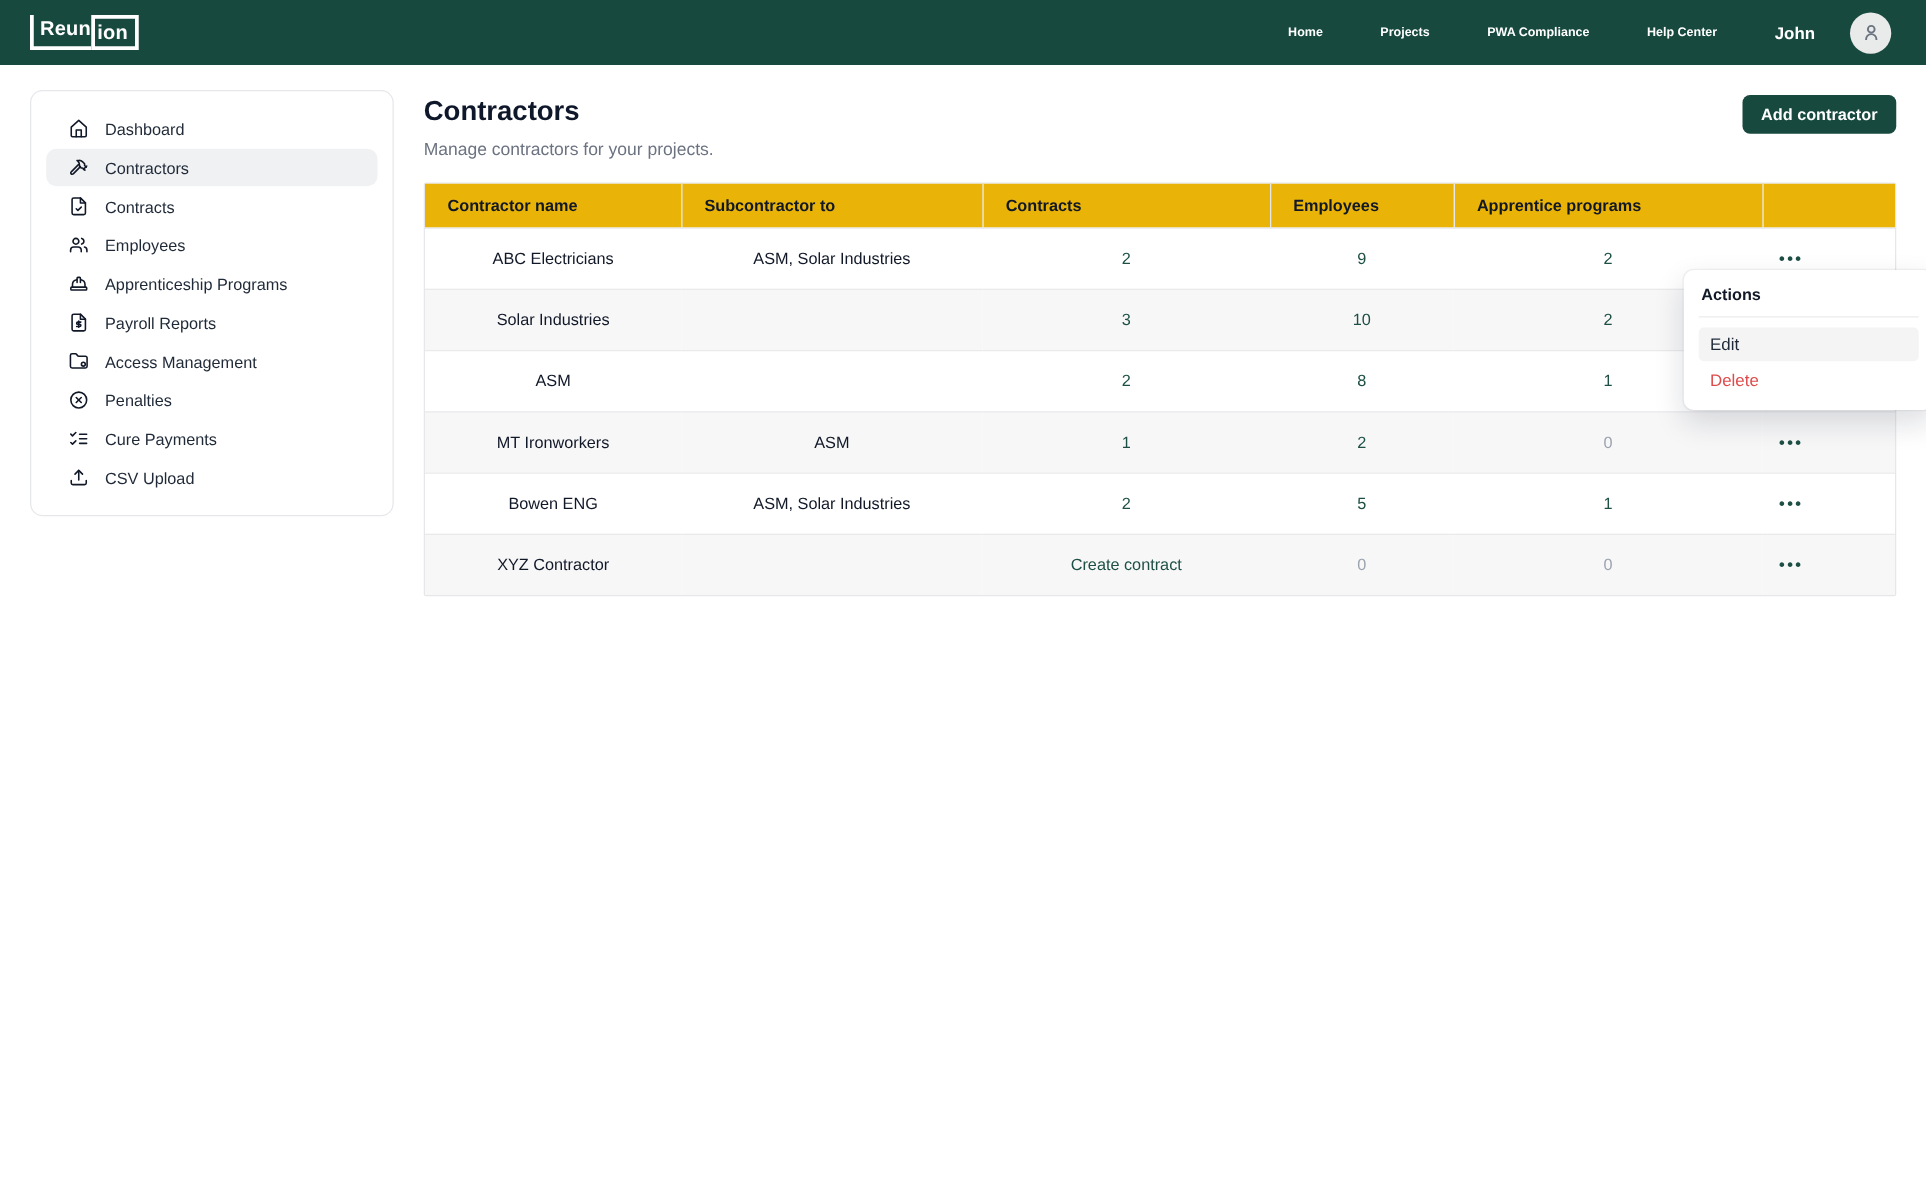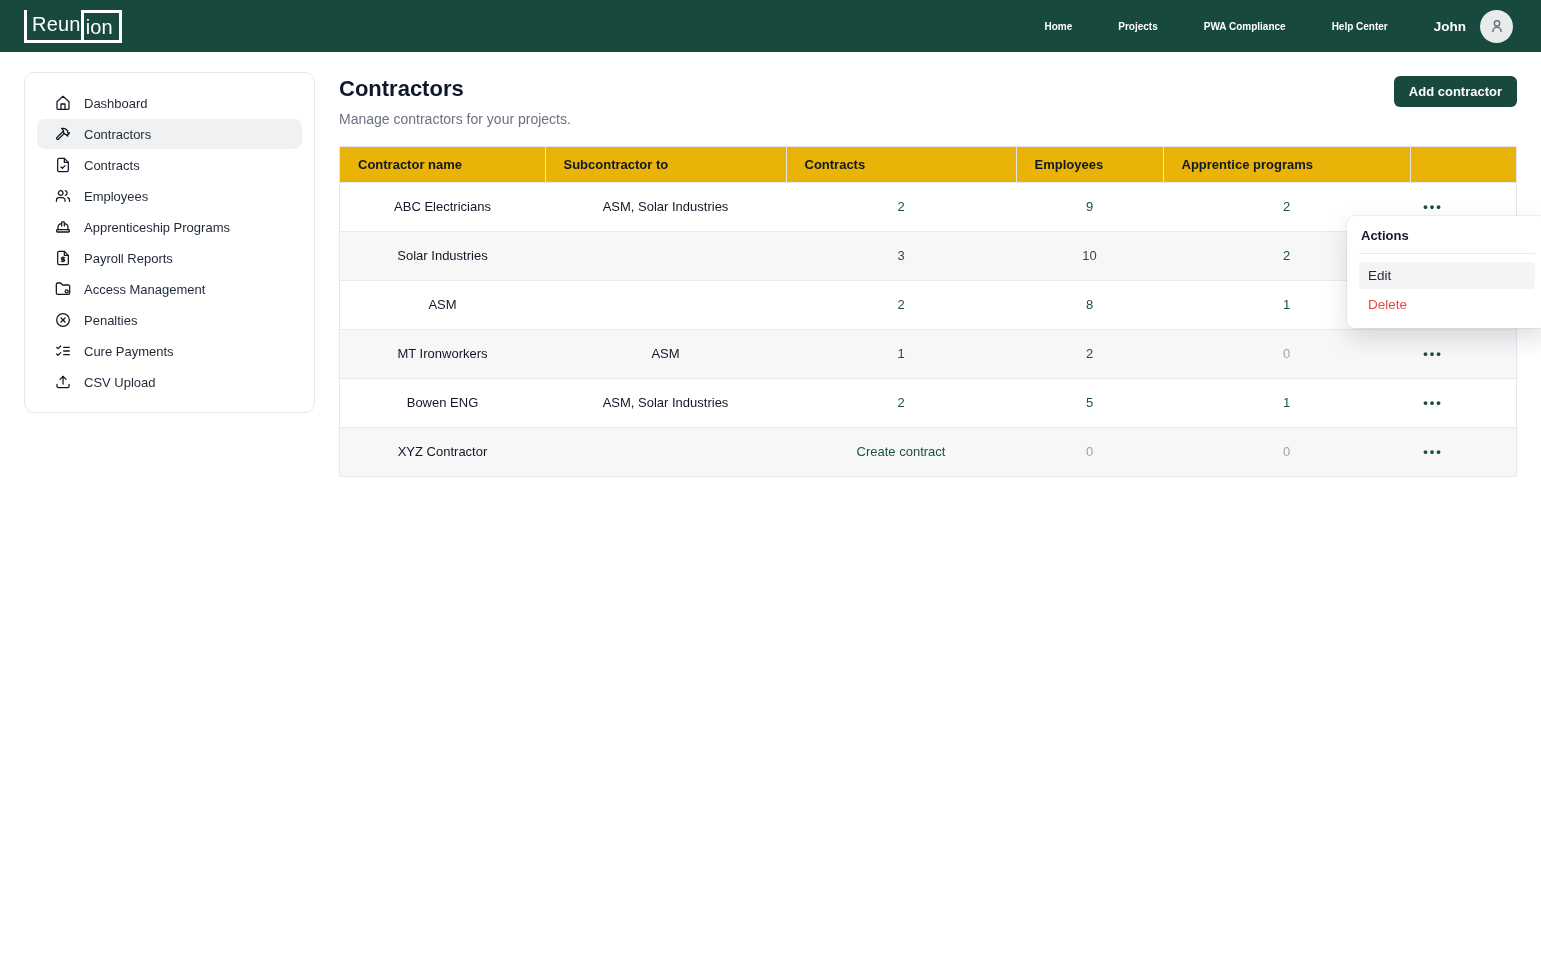--- a/index.html
+++ b/index.html
@@ -2,27 +2,27 @@
 <html><head>
 <meta charset="utf-8">
 <style>
   * { margin:0; padding:0; box-sizing:border-box; }
   html,body { width:1541px; height:958px; background:#ffffff;
     font-family:"Liberation Sans", sans-serif; color:#111827; overflow:hidden; }
 
   
   .topnav { height:52px; background:#17493F; display:flex; align-items:center;
     padding:0 28px 0 24px; }
-  .logo { display:inline-flex; align-items:stretch; color:#fff; font-weight:400;
-    font-size:20px; letter-spacing:.2px; cursor:pointer; }
+  .logo { display:inline-flex; align-items:stretch; color:#fff; font-weight:700;
+    font-size:16px; letter-spacing:.2px; cursor:pointer; }
   .logo-reun { border-left:3px solid #fff; border-bottom:3px solid #fff; padding:3px 0 1px 5px; }
   .logo-ion  { border:3px solid #fff; padding:3px 6px 1px 2px; }
   .nav-links { margin-left:auto; display:flex; align-items:center; gap:46px; }
   .nav-link { color:#fff; font-size:10px; font-weight:700; cursor:pointer; }
-  .nav-user { display:flex; align-items:center; gap:14px; margin-left:46px; }
+  .nav-user { display:flex; align-items:center; gap:28px; margin-left:46px; }
   .nav-username { color:#fff; font-size:13.5px; font-weight:700; }
   .avatar { width:33px; height:33px; border-radius:50%; background:#e9ebea;
     display:flex; align-items:center; justify-content:center; cursor:pointer; }
   .avatar svg { width:18px; height:18px; stroke:#6b7280; fill:none; stroke-width:2; }
 
   
   .layout { display:flex; align-items:flex-start; }
 
   
   .sidebar { width:292px; margin:20px 0 0 24px; background:#fff;

